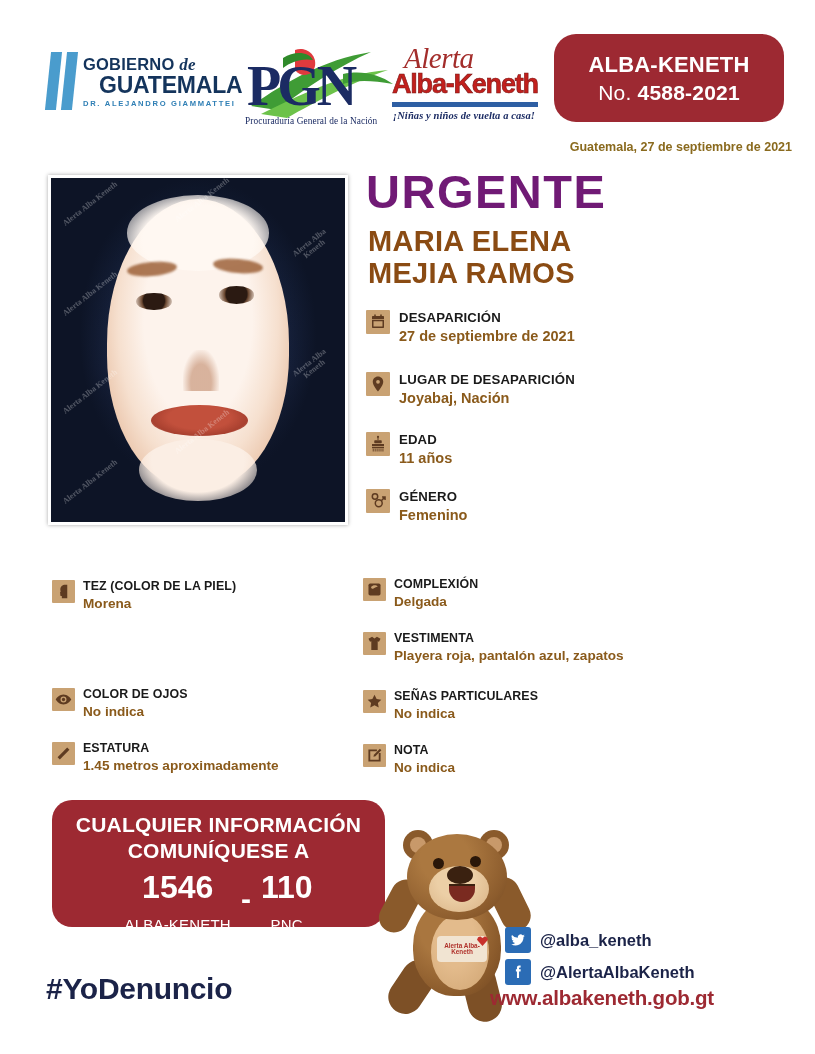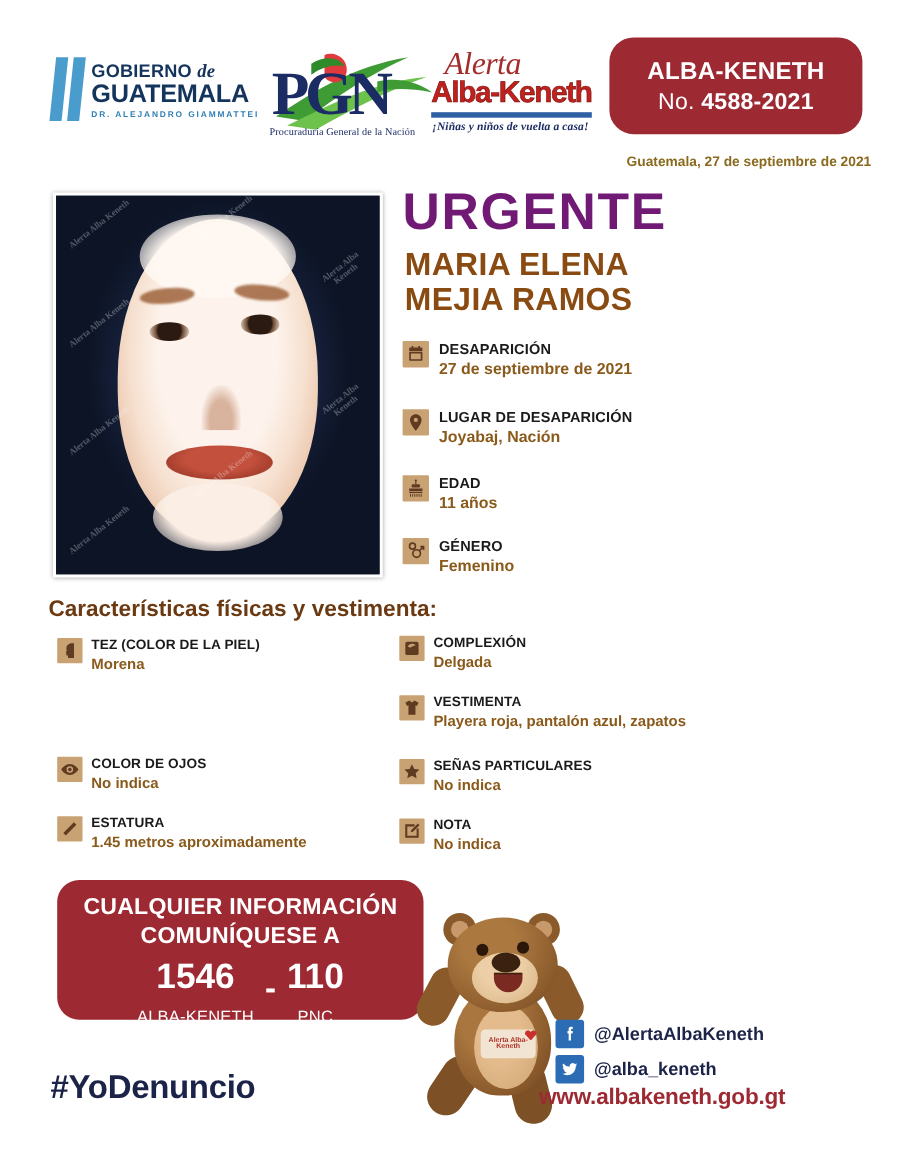--- a/index.html
+++ b/index.html
@@ -17,21 +17,21 @@
   .header{position:absolute;left:0;top:0;width:815px;height:160px;}
 
   .gob-logo{position:absolute;left:48px;top:52px;display:flex;align-items:center;gap:8px;}
   .gob-bars{display:flex;gap:5px;}
   .gob-bars span{display:block;width:11px;height:58px;background:#4a9ccd;}
   .gob-bars span:nth-child(1){transform:skewX(-6deg);background:#4a9ccd;}
   .gob-bars span:nth-child(2){transform:skewX(-6deg);background:#4a9ccd;}
   .gob-text{line-height:1;padding-top:2px;}
   .gob-l1{font-size:16.5px;font-weight:bold;color:#14345c;letter-spacing:.2px;}
   .gob-l1 i{font-style:italic;font-weight:bold;font-family:"Liberation Serif",serif;font-size:17px;}
-  .gob-l2{font-size:23px;font-weight:bold;color:#14345c;letter-spacing:-.2px;margin-top:1px;}
+  .gob-l2{font-size:23px;font-weight:bold;color:#14345c;letter-spacing:-.2px;margin-top:1px;margin-left:16px;}
   .gob-l3{font-size:7.6px;font-weight:bold;color:#2f7fb5;letter-spacing:1.7px;margin-top:3px;}
 
   .pgn-logo{position:absolute;left:243px;top:44px;width:155px;height:92px;}
   .pgn-letters{position:absolute;left:4px;top:14px;font-size:56px;font-weight:bold;color:#1b2b63;
     font-family:"Liberation Serif",serif;letter-spacing:-4px;line-height:1;z-index:3;}
   .pgn-sub{position:absolute;left:2px;top:72px;font-size:9.3px;color:#1b2b63;
     font-family:"Liberation Serif",serif;letter-spacing:.1px;z-index:3;white-space:nowrap;}
   .pgn-leaf{position:absolute;z-index:2;}
 
   .alerta-logo{position:absolute;left:392px;top:42px;width:148px;height:95px;}
@@ -292,21 +292,20 @@
           <circle cx="13" cy="15" r="4.6" fill="none" stroke="#5e3b21" stroke-width="2"></circle>
           <path d="M16.4 11.6 20.5 7.5M17.4 6.6h4v4" fill="none" stroke="#5e3b21" stroke-width="2"></path>
         </svg>
     </div>
     <div>
       <div class="ic-label">GÉNERO</div>
       <div class="ic-value">Femenino</div>
     </div>
   </div>
 
-  <div class="char-title">Características físicas y vestimenta:</div>
 
   <div class="charrow" style="left:52px;top:580px">
     <div class="ic">
       <svg viewBox="0 0 24 24">
           <path d="M14.5 2.5c-4 0-7 3-7 6.5 0 1.3.4 2.2.4 3 0 .8-.9 1.2-.9 2 0 .7.7 1 .7 1.6 0 .5-.5.7-.5 1.3 0 1.2 1.3 1.4 2.4 1.4l.1 3.2h7.6V2.5h-2.8z"></path>
         </svg>
     </div>
     <div>
       <div class="c-label">TEZ (COLOR DE LA PIEL)</div>
       <div class="c-value">Morena</div>
@@ -428,31 +427,31 @@
       <div class="b-eye r"></div>
     <div class="b-muzzle"></div>
     <div class="b-nose"></div>
     <div class="b-mouth"></div>
   </div>
 
   <div class="social">
     <div class="soc-row">
       <div class="soc-ic">
         <svg viewBox="0 0 24 24">
-            <path d="M15.6 8.4h-2.2V6.9c0-.7.5-.9.8-.9h1.3V3.2h-2c-2.3 0-2.9 1.7-2.9 2.8v2.4H9.2v3h1.4V20h2.8v-8.6h2z"></path>
+            <path d="M21 6.3c-.7.3-1.4.5-2.1.6.8-.5 1.3-1.2 1.6-2.1-.7.4-1.5.7-2.4.9a3.7 3.7 0 0 0-6.3 3.4A10.5 10.5 0 0 1 4 5.2a3.7 3.7 0 0 0 1.1 4.9c-.6 0-1.2-.2-1.7-.5a3.7 3.7 0 0 0 3 3.6c-.6.2-1.2.2-1.7.1a3.7 3.7 0 0 0 3.5 2.6A7.5 7.5 0 0 1 3 17.5a10.5 10.5 0 0 0 5.7 1.7c6.8 0 10.6-5.7 10.6-10.6v-.5c.7-.5 1.3-1.1 1.7-1.8z"></path>
           </svg>
       </div>
-      <div class="soc-tx">@AlertaAlbaKeneth</div>
+      <div class="soc-tx">@alba_keneth</div>
     </div>
     <div class="soc-row">
       <div class="soc-ic">
         <svg viewBox="0 0 24 24">
-            <path d="M21 6.3c-.7.3-1.4.5-2.1.6.8-.5 1.3-1.2 1.6-2.1-.7.4-1.5.7-2.4.9a3.7 3.7 0 0 0-6.3 3.4A10.5 10.5 0 0 1 4 5.2a3.7 3.7 0 0 0 1.1 4.9c-.6 0-1.2-.2-1.7-.5a3.7 3.7 0 0 0 3 3.6c-.6.2-1.2.2-1.7.1a3.7 3.7 0 0 0 3.5 2.6A7.5 7.5 0 0 1 3 17.5a10.5 10.5 0 0 0 5.7 1.7c6.8 0 10.6-5.7 10.6-10.6v-.5c.7-.5 1.3-1.1 1.7-1.8z"></path>
+            <path d="M15.6 8.4h-2.2V6.9c0-.7.5-.9.8-.9h1.3V3.2h-2c-2.3 0-2.9 1.7-2.9 2.8v2.4H9.2v3h1.4V20h2.8v-8.6h2z"></path>
           </svg>
       </div>
-      <div class="soc-tx">@alba_keneth</div>
+      <div class="soc-tx">@AlertaAlbaKeneth</div>
     </div>
   </div>
   <div class="website">www.albakeneth.gob.gt</div>
 
   <div class="hashtag">#YoDenuncio</div>
 
 </div>
 
 </body></html>

